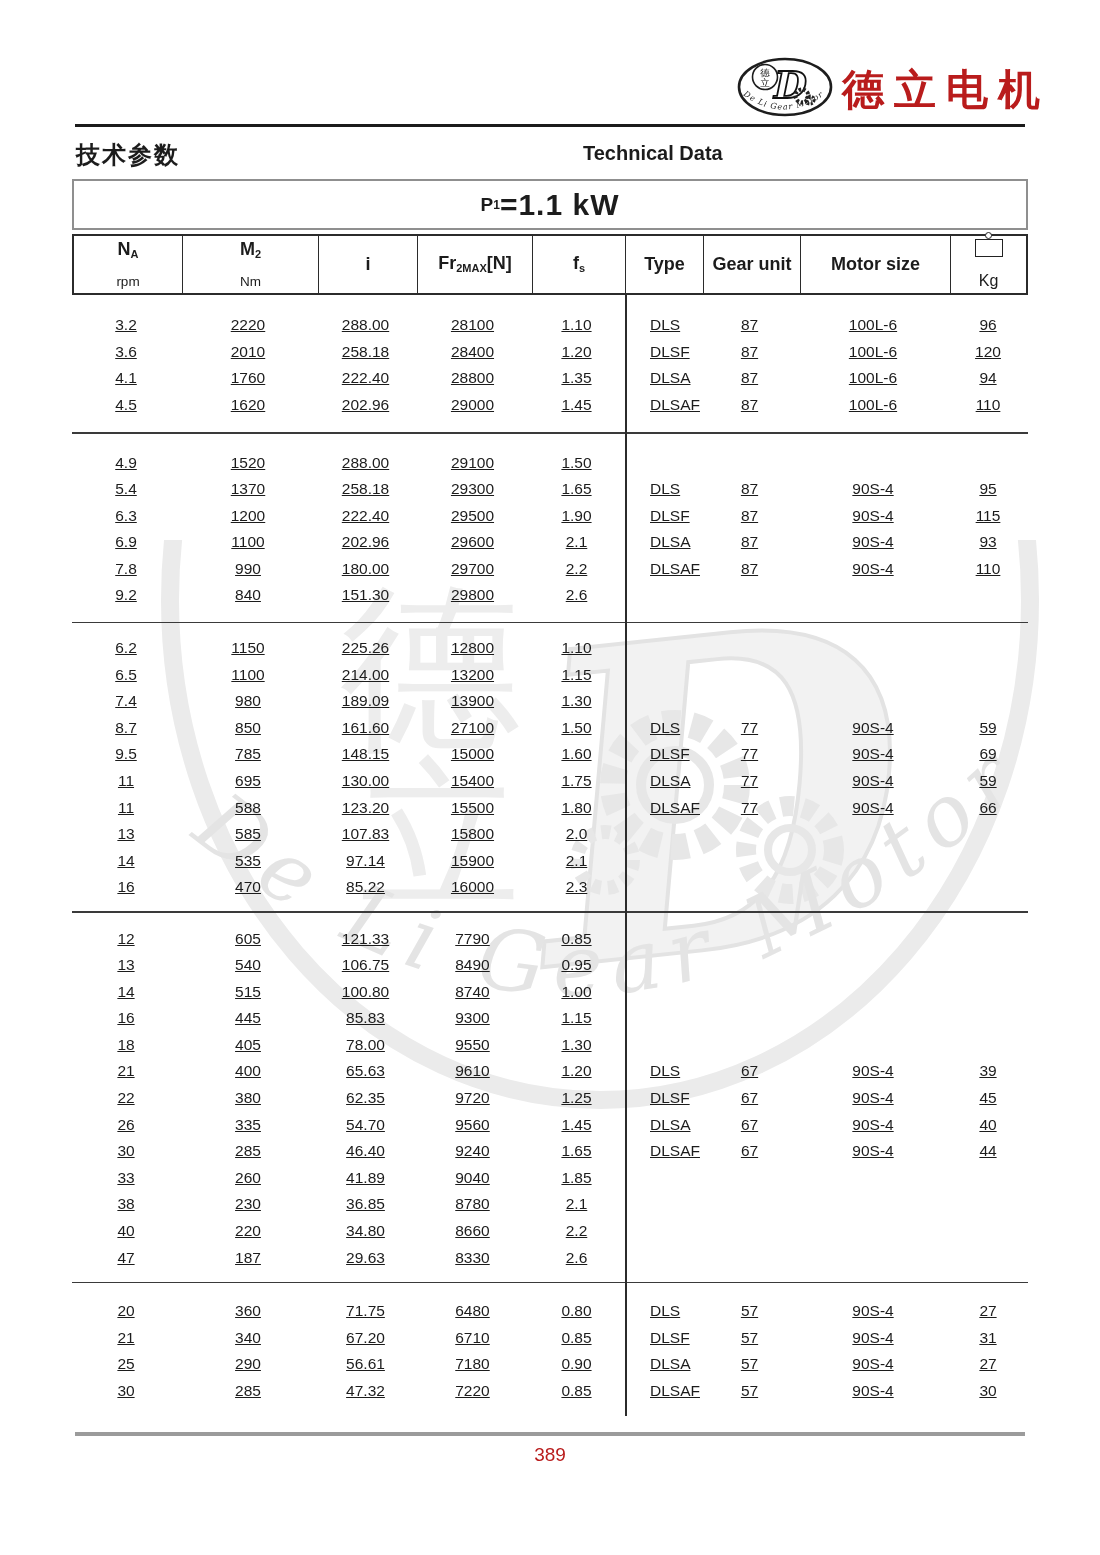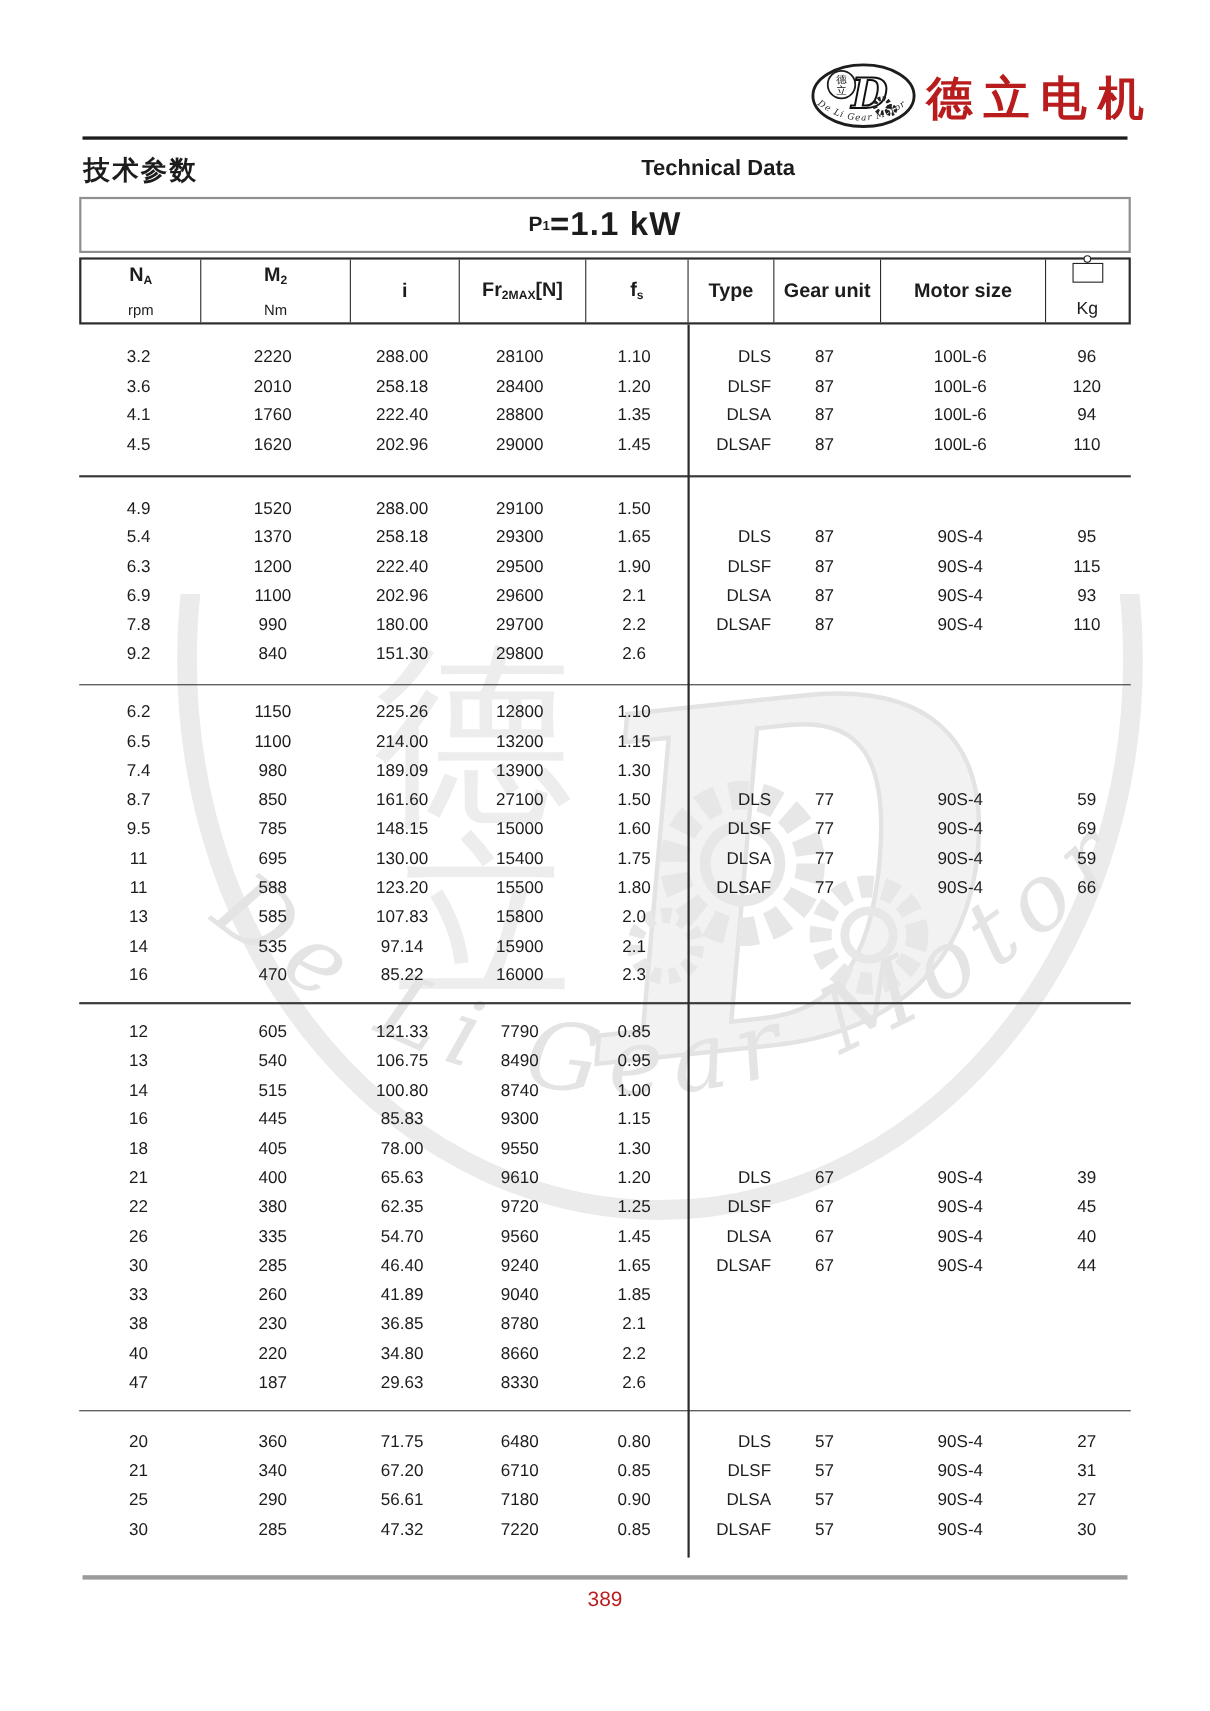--- a/index.html
+++ b/index.html
@@ -43,23 +43,23 @@
   .tbody{position:absolute;left:72px;top:295px;width:956px;z-index:1;}
   .vdiv{position:absolute;left:553px;top:0;bottom:0;width:1.5px;background:#2b2b2b;}
   .bsep{height:1.5px;background:#3a3a3a;}
   .block{box-sizing:border-box;}
   .block0{height:137px;padding-top:17px;}
   .block1{height:188px;padding-top:16px;}
   .block2{height:288px;padding-top:12px;}
   .block3{height:369px;padding-top:13px;}
   .block4{height:133px;padding-top:15px;}
   .trow{display:grid;grid-template-columns:108px 136px 99px 115px 93px 78px 97px 150px 1fr;
-        height:26.6px;line-height:26.6px;}
+        height:26.6px;line-height:26.6px;text-decoration:underline;}
   .tcell{text-align:center;font-size:15.5px;white-space:nowrap;}
-  .tcell.c5{text-align:right;padding-left:27px;}
+  .tcell.c5{text-align:left;padding-left:27px;}
 
   .bottom-rule{position:absolute;left:75px;top:1432px;width:950px;height:4px;background:#9b9b9b;}
   .page-num{position:absolute;left:72px;top:1444px;width:956px;text-align:center;font-size:19px;color:#b91c1c;}
 </style>
 </head>
 <body>
 
 <div class="page">
 
   <svg class="wm" width="960" height="700" viewBox="0 0 960 700">

